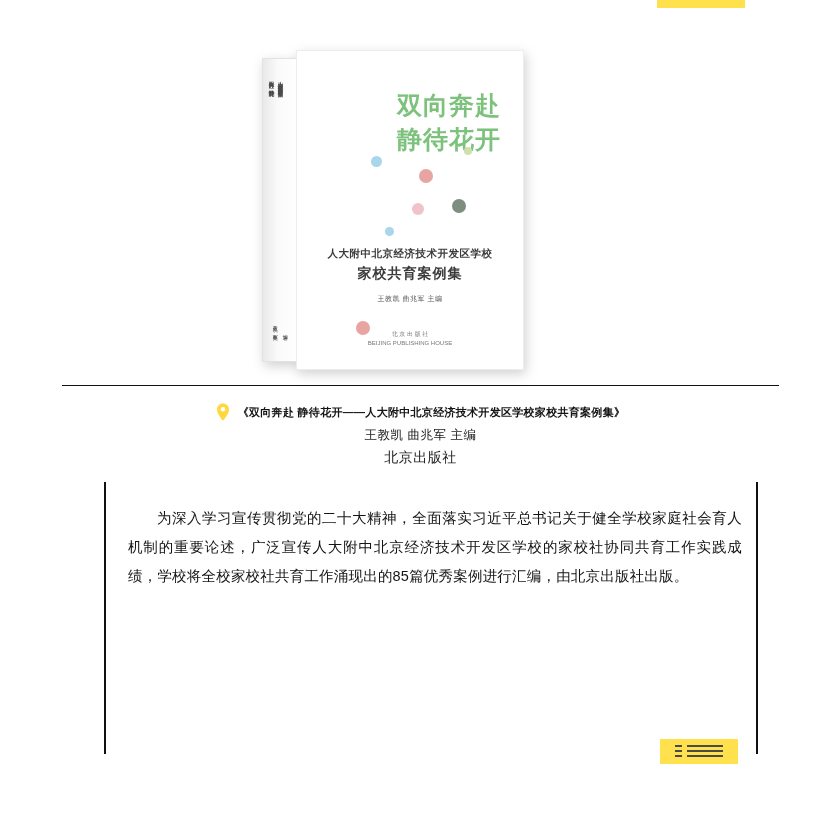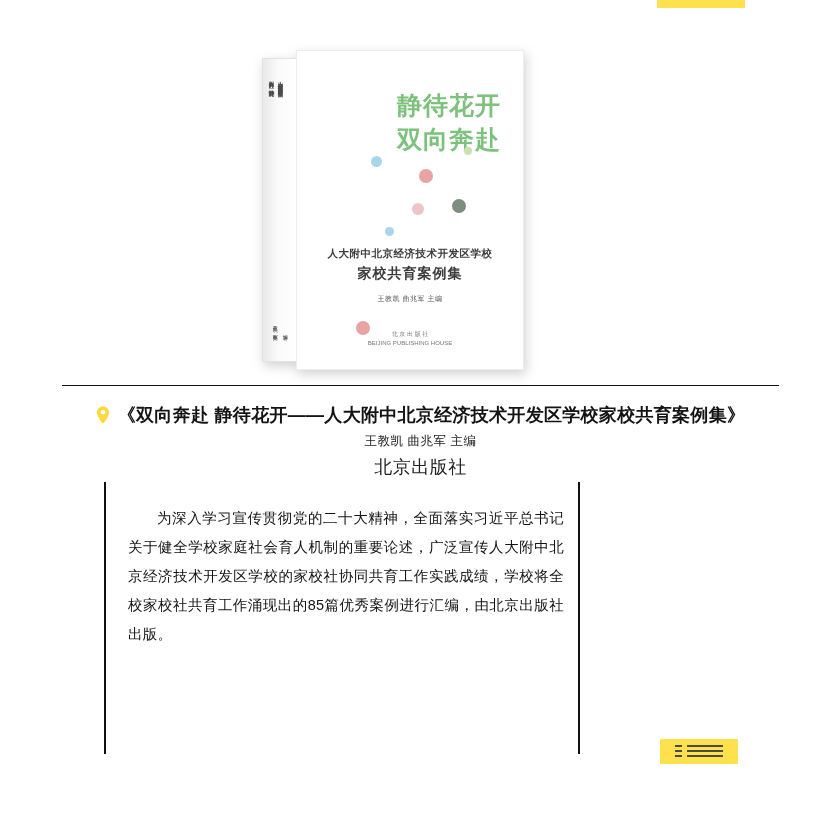--- a/index.html
+++ b/index.html
@@ -204,43 +204,43 @@
     gap: 8px;
     margin-bottom: 6px;
   }
   .pin-icon {
     width: 14px;
     height: 18px;
     position: relative;
     flex: 0 0 auto;
   }
   .caption .book-title {
-    font-size: 18px;
+    font-size: 11px;
     font-weight: bold;
     color: #141414;
     letter-spacing: 0.3px;
   }
   .caption .authors {
     font-size: 12.5px;
     color: #222;
     margin-bottom: 5px;
     letter-spacing: 0.5px;
   }
   .caption .publisher-name {
-    font-size: 18px;
+    font-size: 14px;
     color: #222;
     letter-spacing: 0.5px;
   }
 
   
   .desc-box {
     position: absolute;
     left: 104px;
     top: 482px;
-    width: 476px;
+    width: 654px;
     height: 272px;
     border-left: 2px solid #111;
     border-right: 2px solid #111;
     box-sizing: border-box;
     padding: 22px 14px 0 22px;
   }
   .desc-box p {
     margin: 0 0 22px 0;
     font-size: 14.5px;
     line-height: 2.0;
@@ -261,22 +261,22 @@
     <div class="spine">
       <div class="spine-text t1">双向奔赴  静待花开</div>
       <div class="spine-text t2">人大附中北京经济技术开发区学校家校共育案例集</div>
       <div class="spine-text t3"></div>
       <div class="spine-text t4">王教凯  曲兆军</div>
       <div class="spine-text t5">编著</div>
     </div>
 
     <div class="front">
       <div class="main-title">
+        <div>双向奔赴</div>
         <div>静待花开</div>
-        <div>双向奔赴</div>
       </div>
 
       <span class="dot" style="left:74px; top:105px; width:11px; height:11px; background:#a9d6e8;"></span>
       <span class="dot" style="left:122px; top:118px; width:14px; height:14px; background:#e8a3a3;"></span>
       <span class="dot" style="left:167px; top:96px; width:8px; height:8px; background:#cfe0b0;"></span>
       <span class="dot" style="left:115px; top:152px; width:12px; height:12px; background:#f0c3cb;"></span>
       <span class="dot" style="left:155px; top:148px; width:14px; height:14px; background:#7d8d80;"></span>
       <span class="dot" style="left:88px; top:176px; width:9px; height:9px; background:#a9d6e8;"></span>
       <span class="dot" style="left:59px; top:270px; width:14px; height:14px; background:#e8a3a3;"></span>
 

